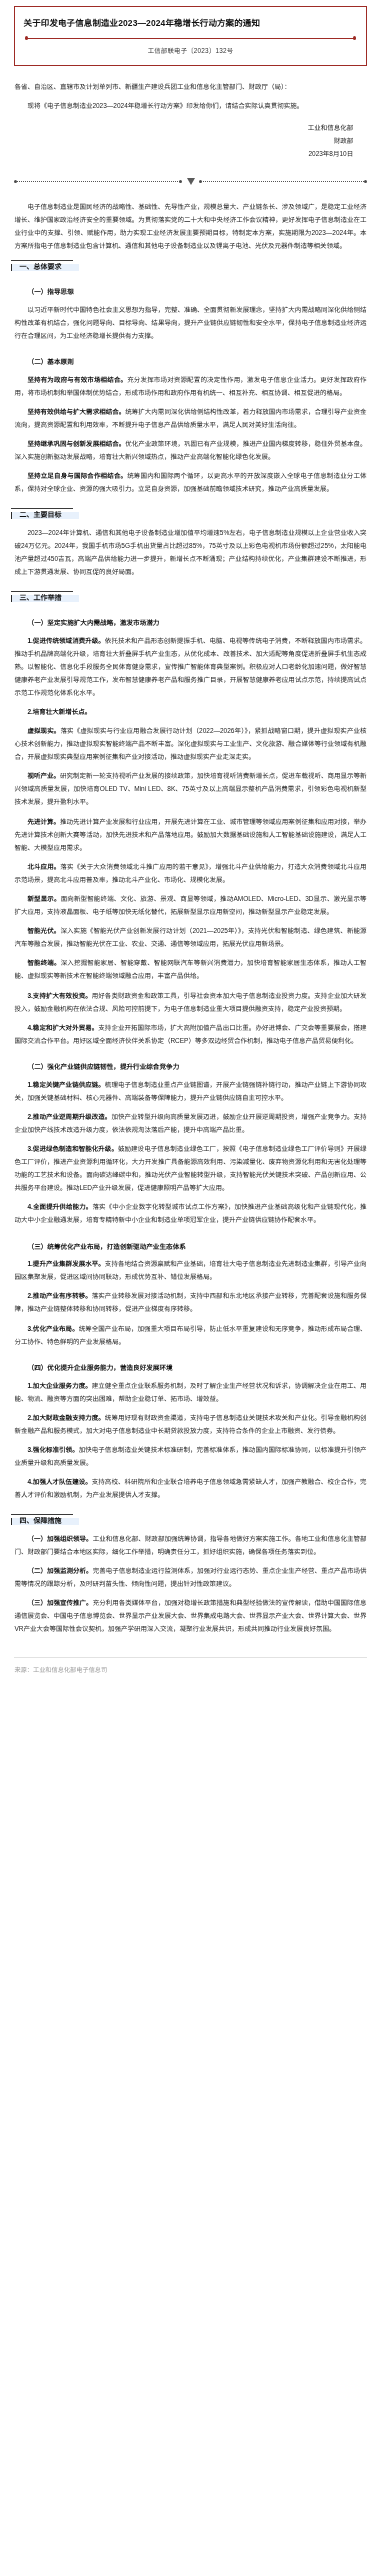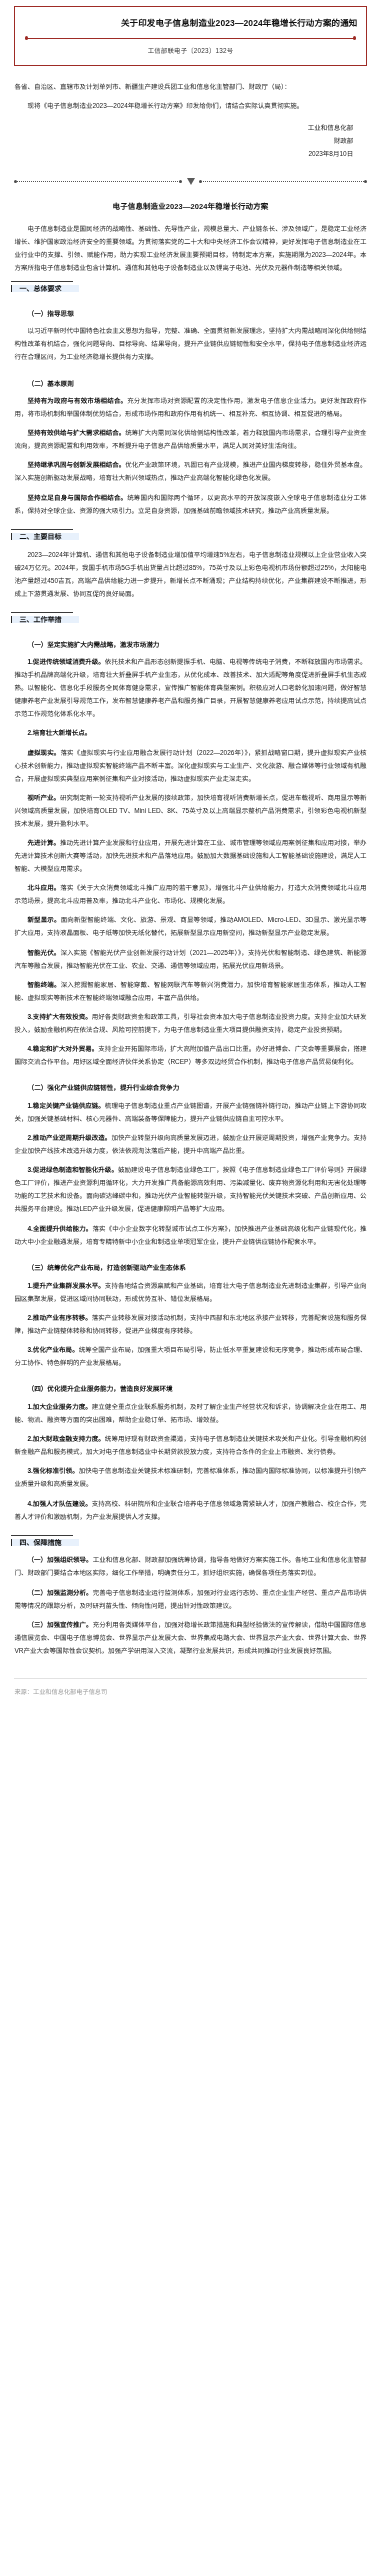--- a/index.html
+++ b/index.html
@@ -24,21 +24,21 @@
 
   
   .title-box {
     margin: 6.2px 14.4px 0 14.4px;
     border: 0.5px solid #9e2b25;
     padding: 7.2px 8.2px 8.2px 8.2px;
   }
   .doc-title {
     font-size: 8.5px;
     font-weight: bold;
-    text-align: right;
+    text-align: left;
     color: #111;
     letter-spacing: 0.1px;
     line-height: 1.5;
     margin: 3.1px 0 5.2px 0;
   }
   .red-rule {
     position: relative;
     height: 4.6px;
     margin: 0 1px 6.2px 1px;
   }
@@ -212,21 +212,20 @@
       <span class="enddot r"></span>
     </span>
     <span class="tri"></span>
     <span class="seg">
       <span class="enddot l"></span>
       <span class="dline"></span>
       <span class="enddot r"></span>
     </span>
   </div>
 
-  <div class="plan-title">电子信息制造业2023—2024年稳增长行动方案</div>
   <div class="body-wrap">
     <p class="para indent">电子信息制造业是国民经济的战略性、基础性、先导性产业，规模总量大、产业链条长、涉及领域广，是稳定工业经济增长、维护国家政治经济安全的重要领域。为贯彻落实党的二十大和中央经济工作会议精神，更好发挥电子信息制造业在工业行业中的支撑、引领、赋能作用，助力实现工业经济发展主要预期目标，特制定本方案，实施期限为2023—2024年。本方案所指电子信息制造业包含计算机、通信和其他电子设备制造业以及锂离子电池、光伏及元器件制造等相关领域。</p>
   </div>
 
   <div id="sections-root">
       <div class="sec-head-row"><div class="sec-head">一、总体要求</div></div>
       <div class="body-wrap">
         <p class="sub-head">（一）指导思想</p>
         <p class="para indent">以习近平新时代中国特色社会主义思想为指导，完整、准确、全面贯彻新发展理念，坚持扩大内需战略同深化供给侧结构性改革有机结合，强化问题导向、目标导向、结果导向，提升产业链供应链韧性和安全水平，保持电子信息制造业经济运行在合理区间，为工业经济稳增长提供有力支撑。</p>
         <div class="gap-sm"></div>

